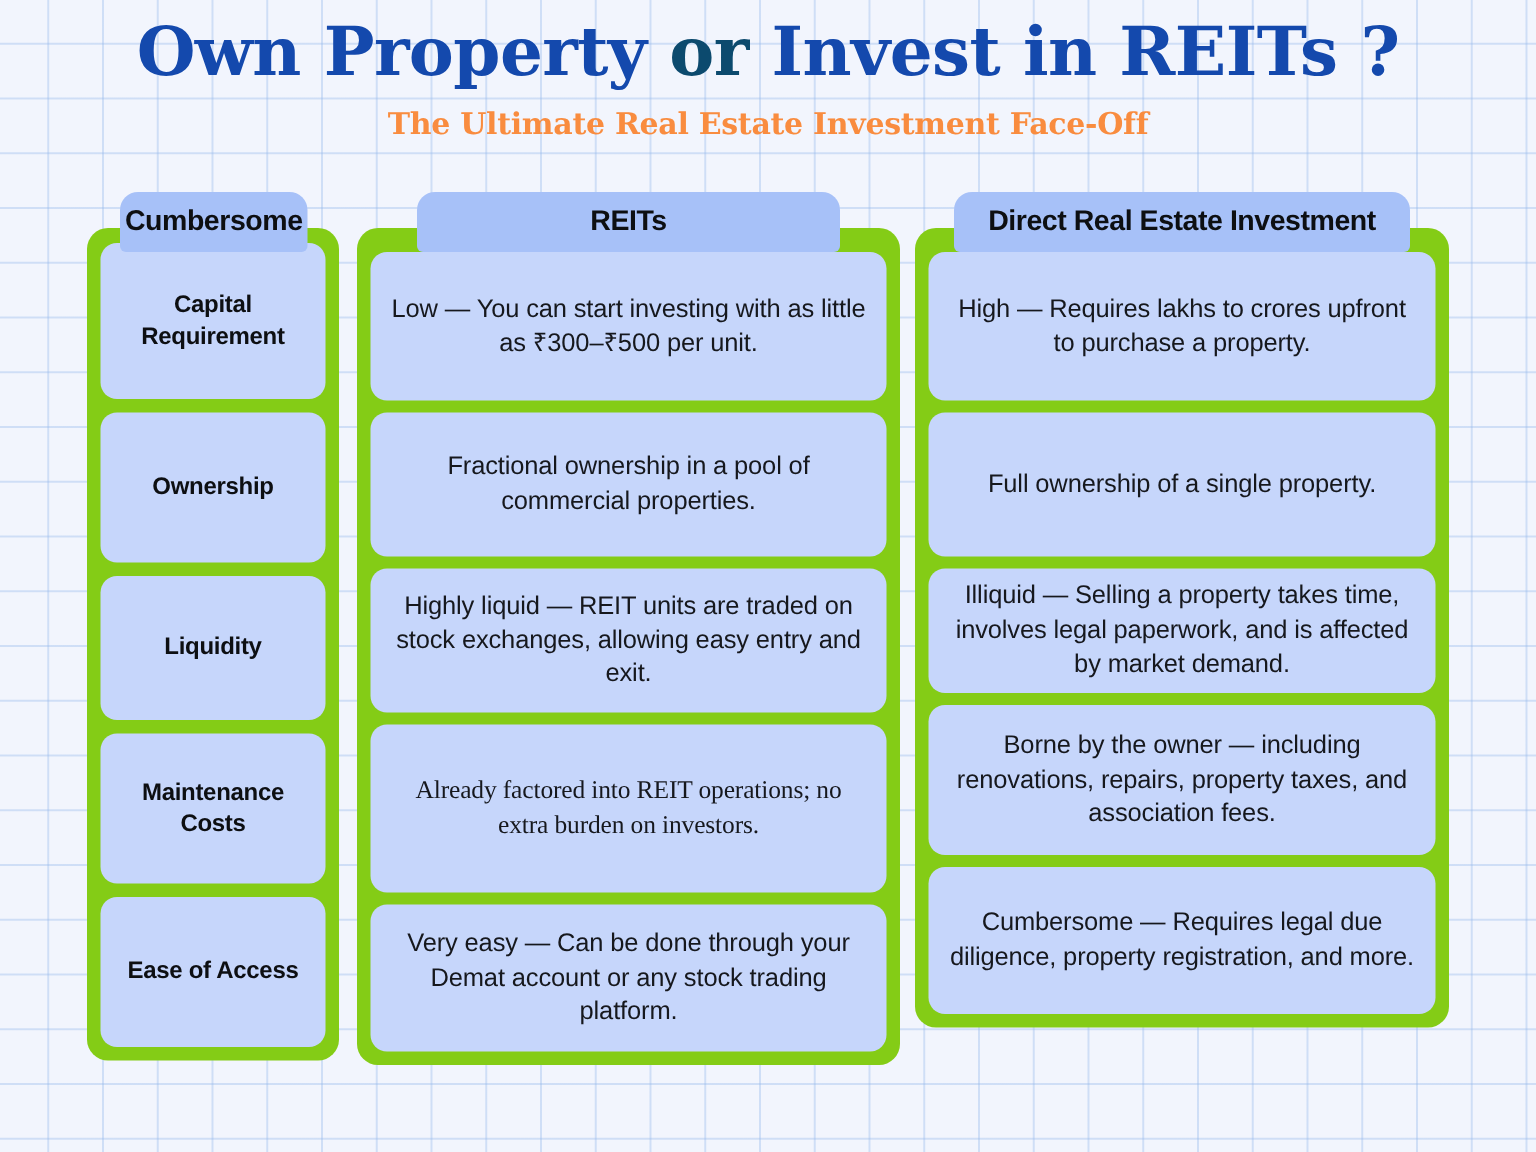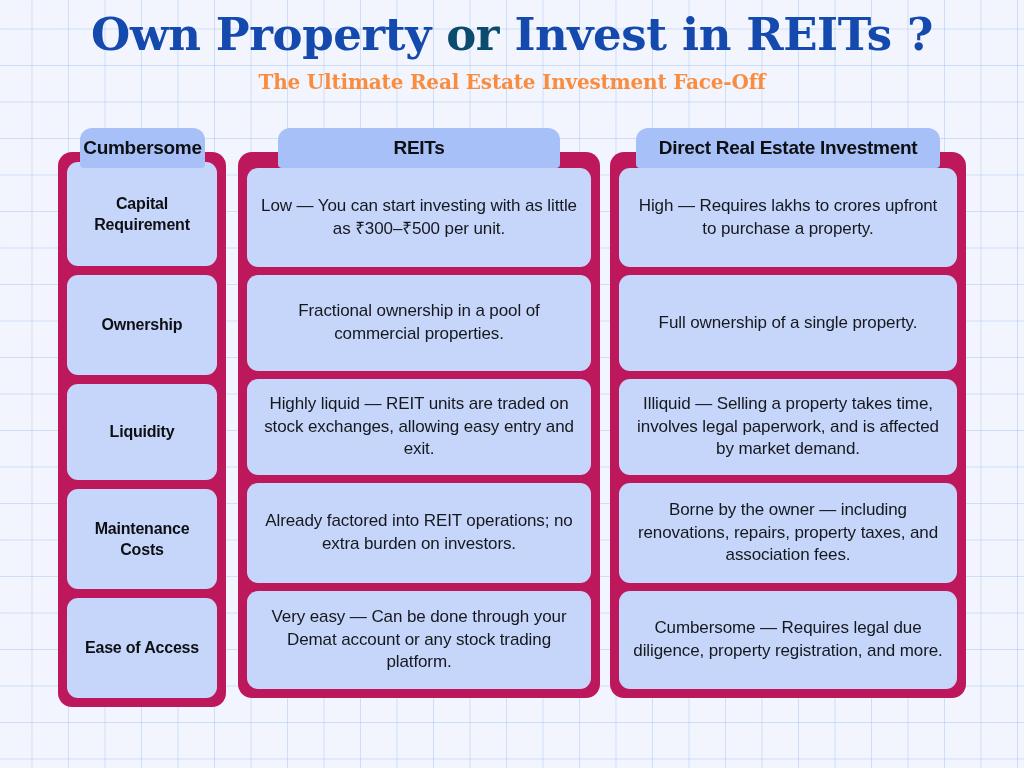--- a/index.html
+++ b/index.html
@@ -76,21 +76,21 @@
 
   .column {
     position: absolute;
   }
 
   .col-panel {
     position: absolute;
     left: 0;
     top: 24px;
     width: 100%;
-    background: #be185d;
+    background: #84cc16;
     border-radius: 14px;
     box-sizing: border-box;
     padding: 10px 9px 9px 9px;
     display: flex;
     flex-direction: column;
     gap: 9px;
   }
 
   .col-header {
     position: absolute;
@@ -167,27 +167,27 @@
   #col-parameter .h-r2 { height: 100px; }
   #col-parameter .h-r3 { height: 96px; }
   #col-parameter .h-r4 { height: 100px; }
   #col-parameter .h-r5 { height: 100px; }
 
   
   #col-reits .col-panel { top: 24px; padding-top: 16px; gap: 8px; }
   #col-reits .h-r1 { height: 99px; }
   #col-reits .h-r2 { height: 96px; }
   #col-reits .h-r3 { height: 96px; }
-  #col-reits .h-r4 { height: 100px; }
+  #col-reits .h-r4 { height: 112px; font-family: Liberation Serif, serif; }
   #col-reits .h-r5 { height: 98px; }
 
   #col-direct .col-panel { top: 24px; padding-top: 16px; gap: 8px; }
   #col-direct .h-r1 { height: 99px; }
   #col-direct .h-r2 { height: 96px; }
-  #col-direct .h-r3 { height: 96px; }
+  #col-direct .h-r3 { height: 83px; }
   #col-direct .h-r4 { height: 100px; }
   #col-direct .h-r5 { height: 98px; }
 </style>
 </head>
 <body>
 
 <div id="grid-bg"></div>
 
 <div id="page">
 

